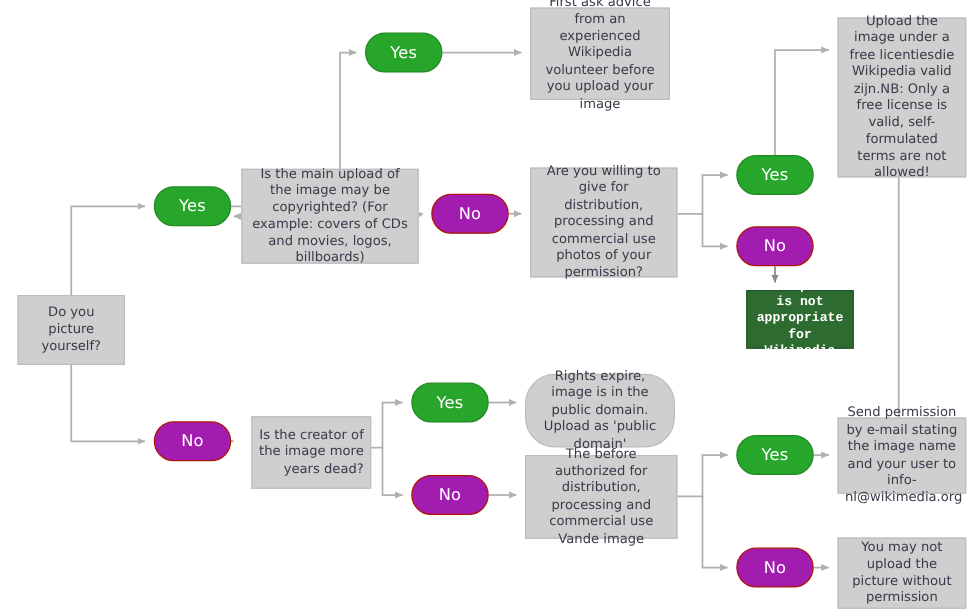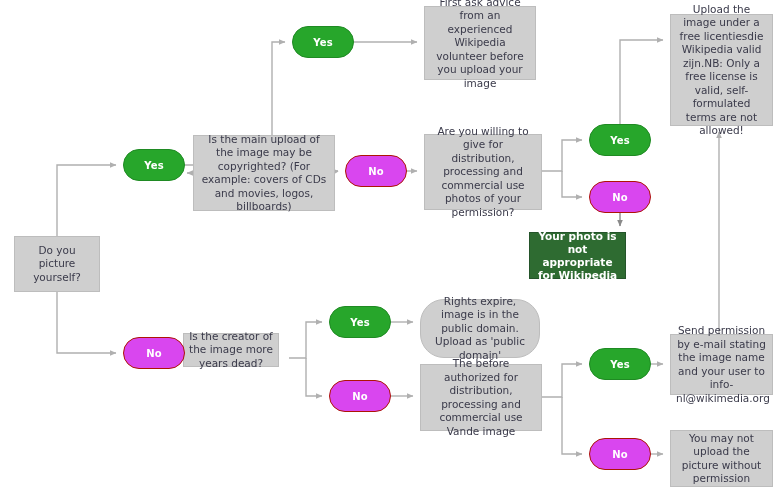--- a/index.html
+++ b/index.html
@@ -42,30 +42,30 @@
     border: 1px solid #24542a;
     color: #ffffff;
     font-size: 10.5px;
     line-height: 13px;
     font-weight: bold;
     padding: 3px 4px;
   }
   .pill {
     border-radius: 18px;
     color: #ffffff;
-    font-size: 10px;
-    font-weight: bold;
+    font-size: 13px;
+    font-weight: normal;
     letter-spacing: 0.2px;
   }
   .pill-yes {
     background: #27a62b;
     border: 1px solid #1f8a23;
   }
   .pill-no {
-    background: #d946ef;
+    background: #a21caf;
     border: 1px solid #ad1505;
   }
   svg#edges {
     position: absolute;
     left: 0;
     top: 0;
     width: 778px;
     height: 493px;
     pointer-events: none;
   }
@@ -139,33 +139,33 @@
   </div>
 
   <div class="node box" style="left:193px; top:135px; width:142px; height:76px;">
     <span class="txt">Is the main upload of the image may be copyrighted? (For example: covers of CDs and movies, logos, billboards)</span>
   </div>
 
   <div class="node box" style="left:424px; top:6px; width:112px; height:74px;">
     <span class="txt">First ask advice from an experienced Wikipedia volunteer before you upload your image</span>
   </div>
 
-  <div class="node box" style="left:424px; top:134px; width:118px; height:76px;">
+  <div class="node box" style="left:424px; top:134px; width:118px; height:88px;">
     <span class="txt">Are you willing to give for distribution, processing and commercial use photos of your permission?</span>
   </div>
 
-  <div class="node box" style="left:670px; top:14px; width:103px; height:112px;justify-content:flex-end;">
+  <div class="node box" style="left:670px; top:14px; width:103px; height:128px;justify-content:flex-end;">
     <span class="txt">Upload the image under a free licentiesdie Wikipedia valid zijn.NB: Only a free license is valid, self-formulated terms are not allowed!</span>
   </div>
 
-  <div class="node greenbox" style="left:529px; top:232px; width:97px; height:47px;">
+  <div class="node greenbox" style="left:597px; top:232px; width:86px; height:47px;font-family:Liberation Mono, monospace;">
     <span class="txt">Your photo is not appropriate for Wikipedia</span>
   </div>
 
-  <div class="node box" style="left:183px; top:333px; width:96px; height:34px;">
+  <div class="node box" style="left:201px; top:333px; width:96px; height:58px;text-align:right;">
     <span class="txt">Is the creator of the image more years dead?</span>
   </div>
 
   <div class="node box" style="left:420px; top:299px; width:120px; height:59px;border-radius:24px;">
     <span class="txt">Rights expire, image is in the public domain. Upload as 'public domain'</span>
   </div>
 
   <div class="node box" style="left:420px; top:364px; width:122px; height:67px;">
     <span class="txt">The before authorized for distribution, processing and commercial use Vande image</span>
   </div>

